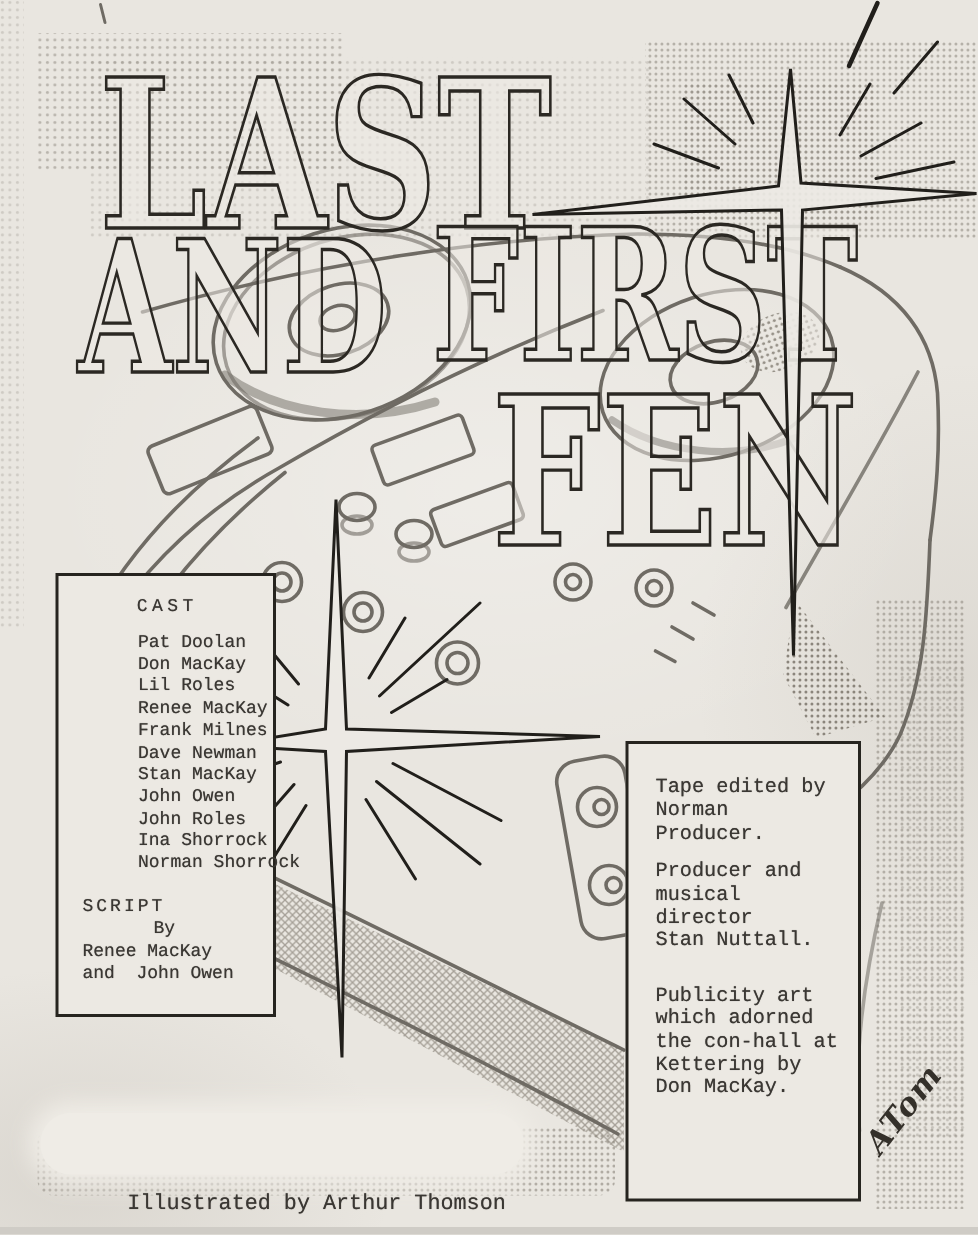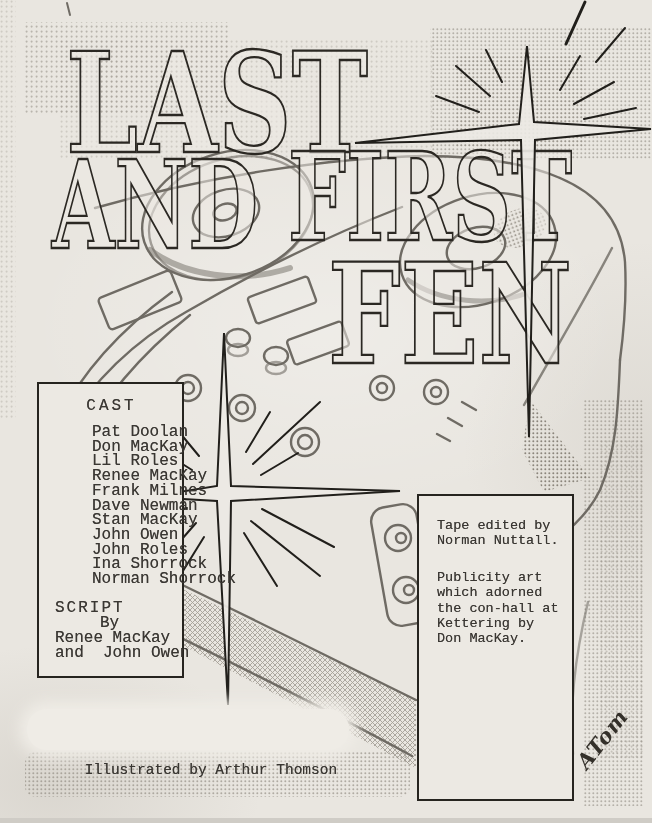--- a/index.html
+++ b/index.html
@@ -10,34 +10,34 @@
       radial-gradient(ellipse 260px 300px at 99% 55%, rgba(150,143,132,.14), transparent 70%),
       radial-gradient(ellipse 400px 250px at 50% 40%, rgba(255,255,255,.25), transparent 75%),
       #e9e6e0;
     font-family:"Liberation Mono","DejaVu Sans Mono",monospace;
     color:#3a3733;
   }
   .art{position:absolute;left:0;top:0;z-index:1;}
   .box{
     position:absolute;z-index:2;background:#ece9e3;
     border:2.5px solid #26241f;box-sizing:border-box;
-    font-size:16px;text-shadow:0 0 .5px rgba(40,37,33,.65);
+    font-size:12px;text-shadow:0 0 .5px rgba(40,37,33,.65);
   }
   .cast-box{left:37px;top:382px;width:147px;height:296px;padding:13px 4px 0 16px;}
   .cast-box .heading{text-align:center;letter-spacing:3px;margin:0 10px 10px 0;}
   .cast-name{line-height:14.7px;white-space:pre;margin-left:37px;}
   .script-block{margin-top:14px;}
   .script-block div{line-height:15px;white-space:pre;}
   .script-heading{text-align:left;letter-spacing:2px;margin-right:12px;}
   .script-by{text-align:center;margin-right:14px;}
   .credits-box{left:417px;top:494px;width:157px;height:307px;padding:22px 6px 0 18px;font-size:13.5px;}
   .credits-box p{margin:0 0 10px;line-height:15.4px;white-space:pre-line;}
   .credits-box p.gap{margin-top:21px;}
   .illustrated-blob{
-    position:absolute;z-index:2;left:27px;top:709px;width:322px;height:41px;
+    position:absolute;z-index:2;left:27px;top:742px;width:322px;height:41px;
     background:#efece6;border-radius:20px;font-size:14.5px;line-height:41px;
     padding-left:23px;box-sizing:border-box;white-space:pre;
     text-shadow:0 0 .5px rgba(40,37,33,.65);box-shadow:0 0 14px 8px #efece6;
   }
   .signature{
     position:absolute;z-index:3;left:584px;top:742px;
     transform:rotate(-52deg);transform-origin:15% 85%;
     font-family:"DejaVu Serif",serif;font-style:italic;font-weight:bold;
     font-size:21px;color:#34302a;letter-spacing:1px;
   }
@@ -168,21 +168,24 @@
     <div class="script-block">
       <div class="script-heading">SCRIPT</div>
       <div class="script-by">By</div>
       <div>Renee MacKay</div>
       <div>and  John Owen</div>
     </div>
   </div>
 
   <div class="box credits-box">
     <p>Tape edited by
-Norman Nuttall.</p>
+Norman Producer.</p>
+    <p>Producer and
+musical director
+Stan Nuttall.</p>
     <p class="gap">Publicity art
 which adorned
 the con-hall at
 Kettering by
 Don MacKay.</p>
   </div>
 
   <div class="illustrated-blob">
     <span>Illustrated by Arthur Thomson</span>
   </div>

